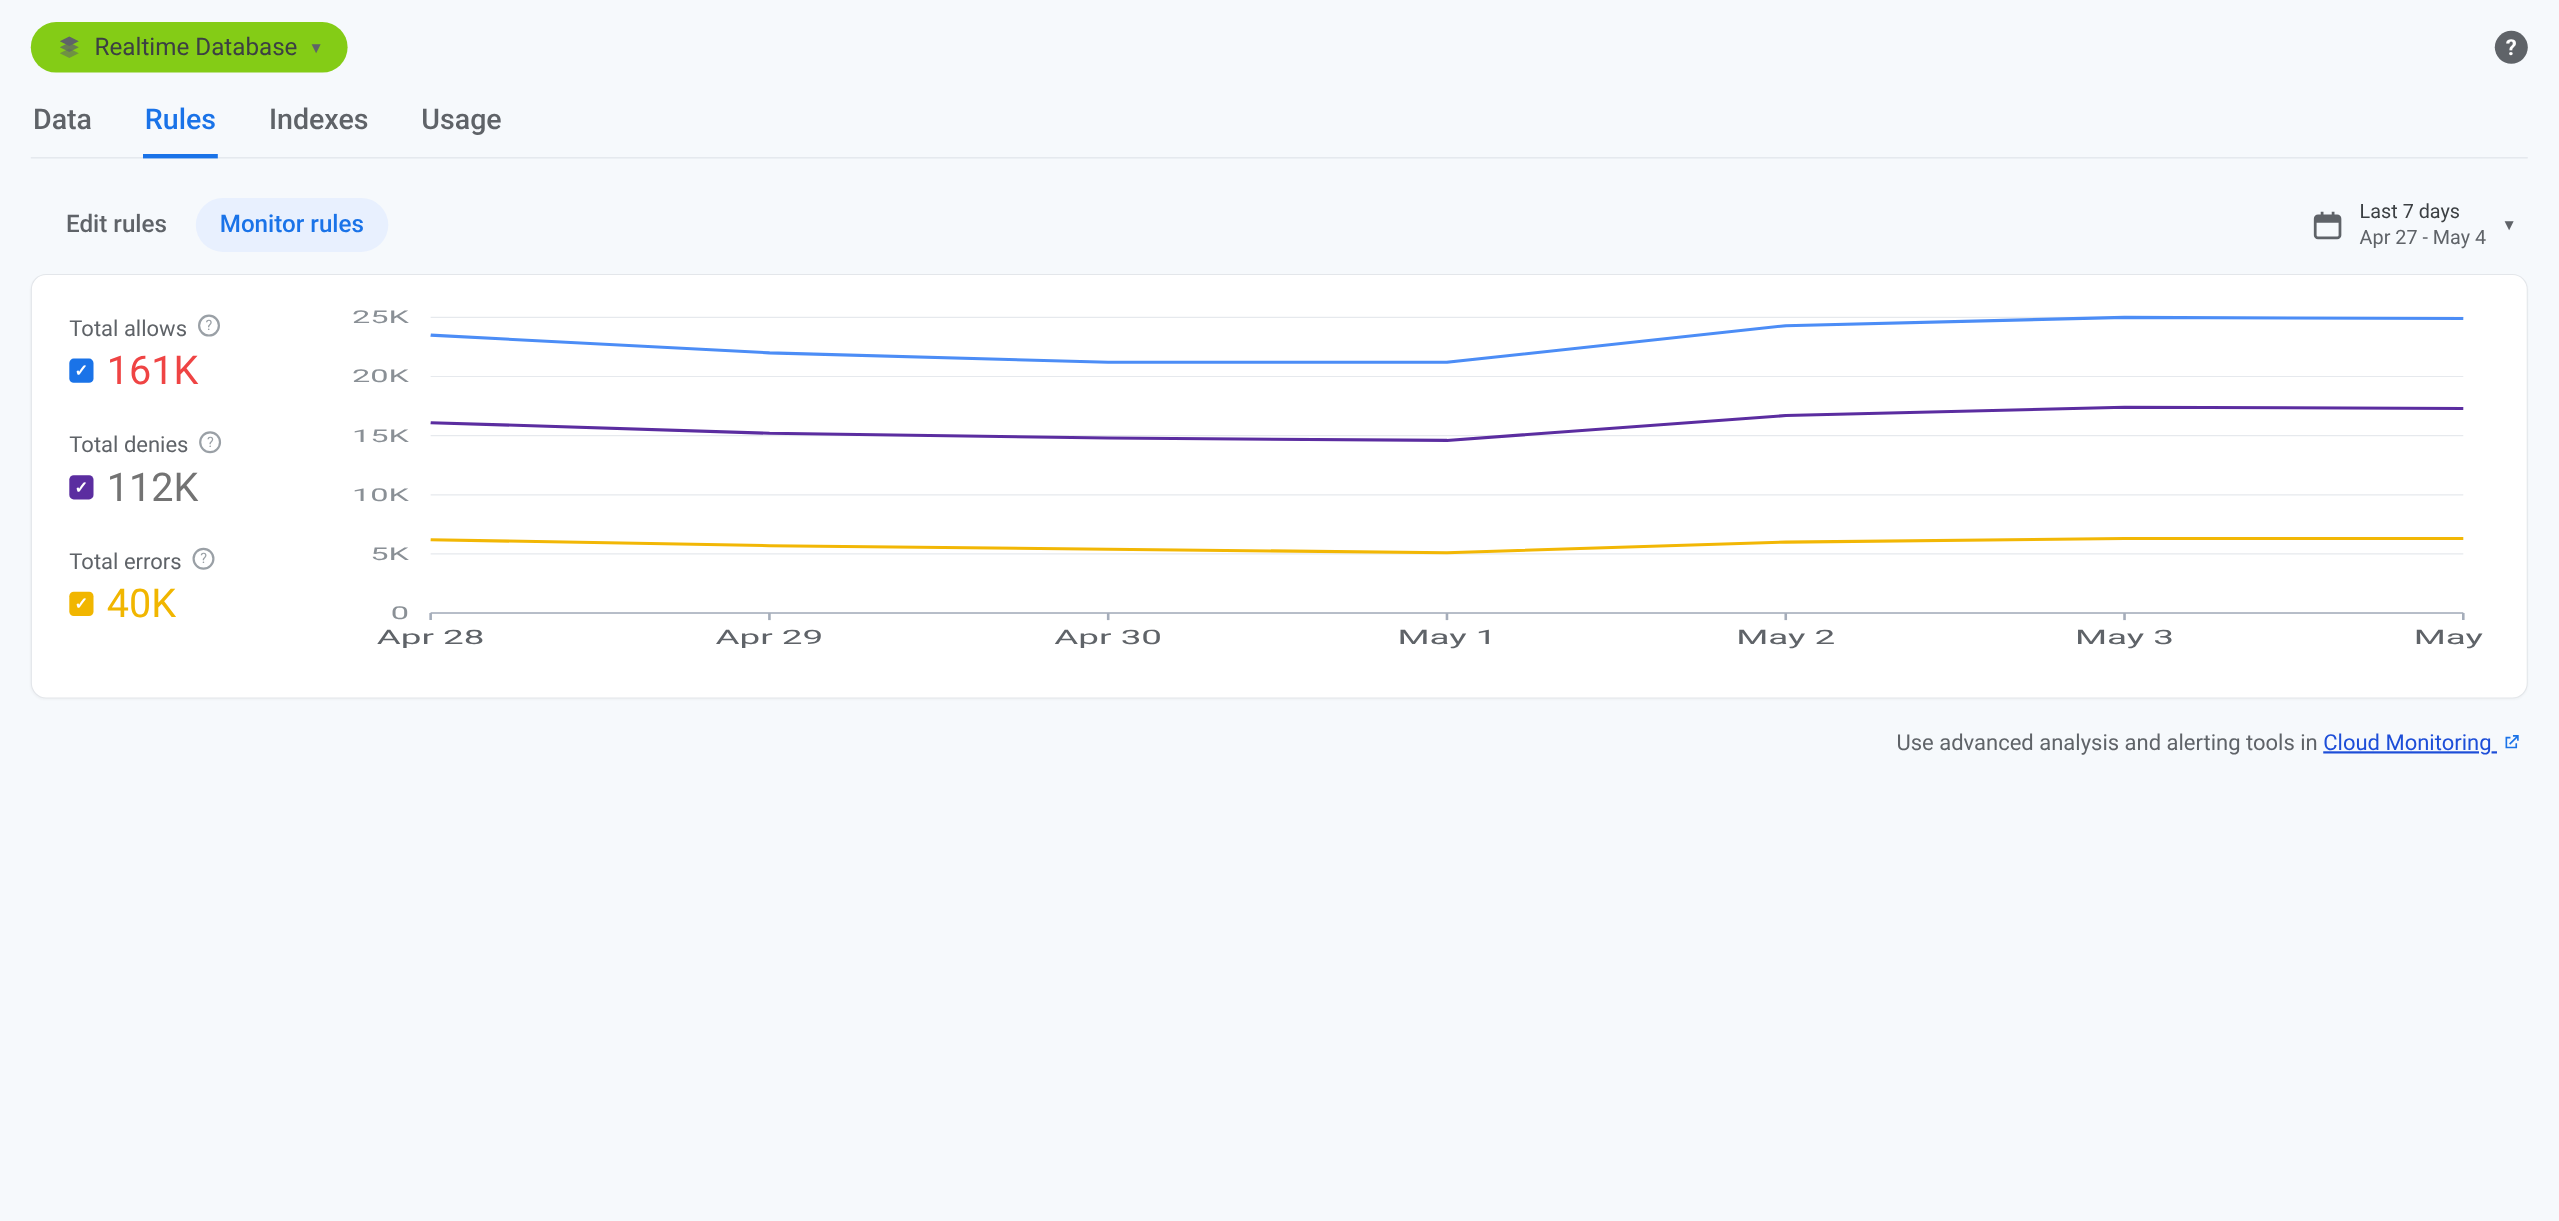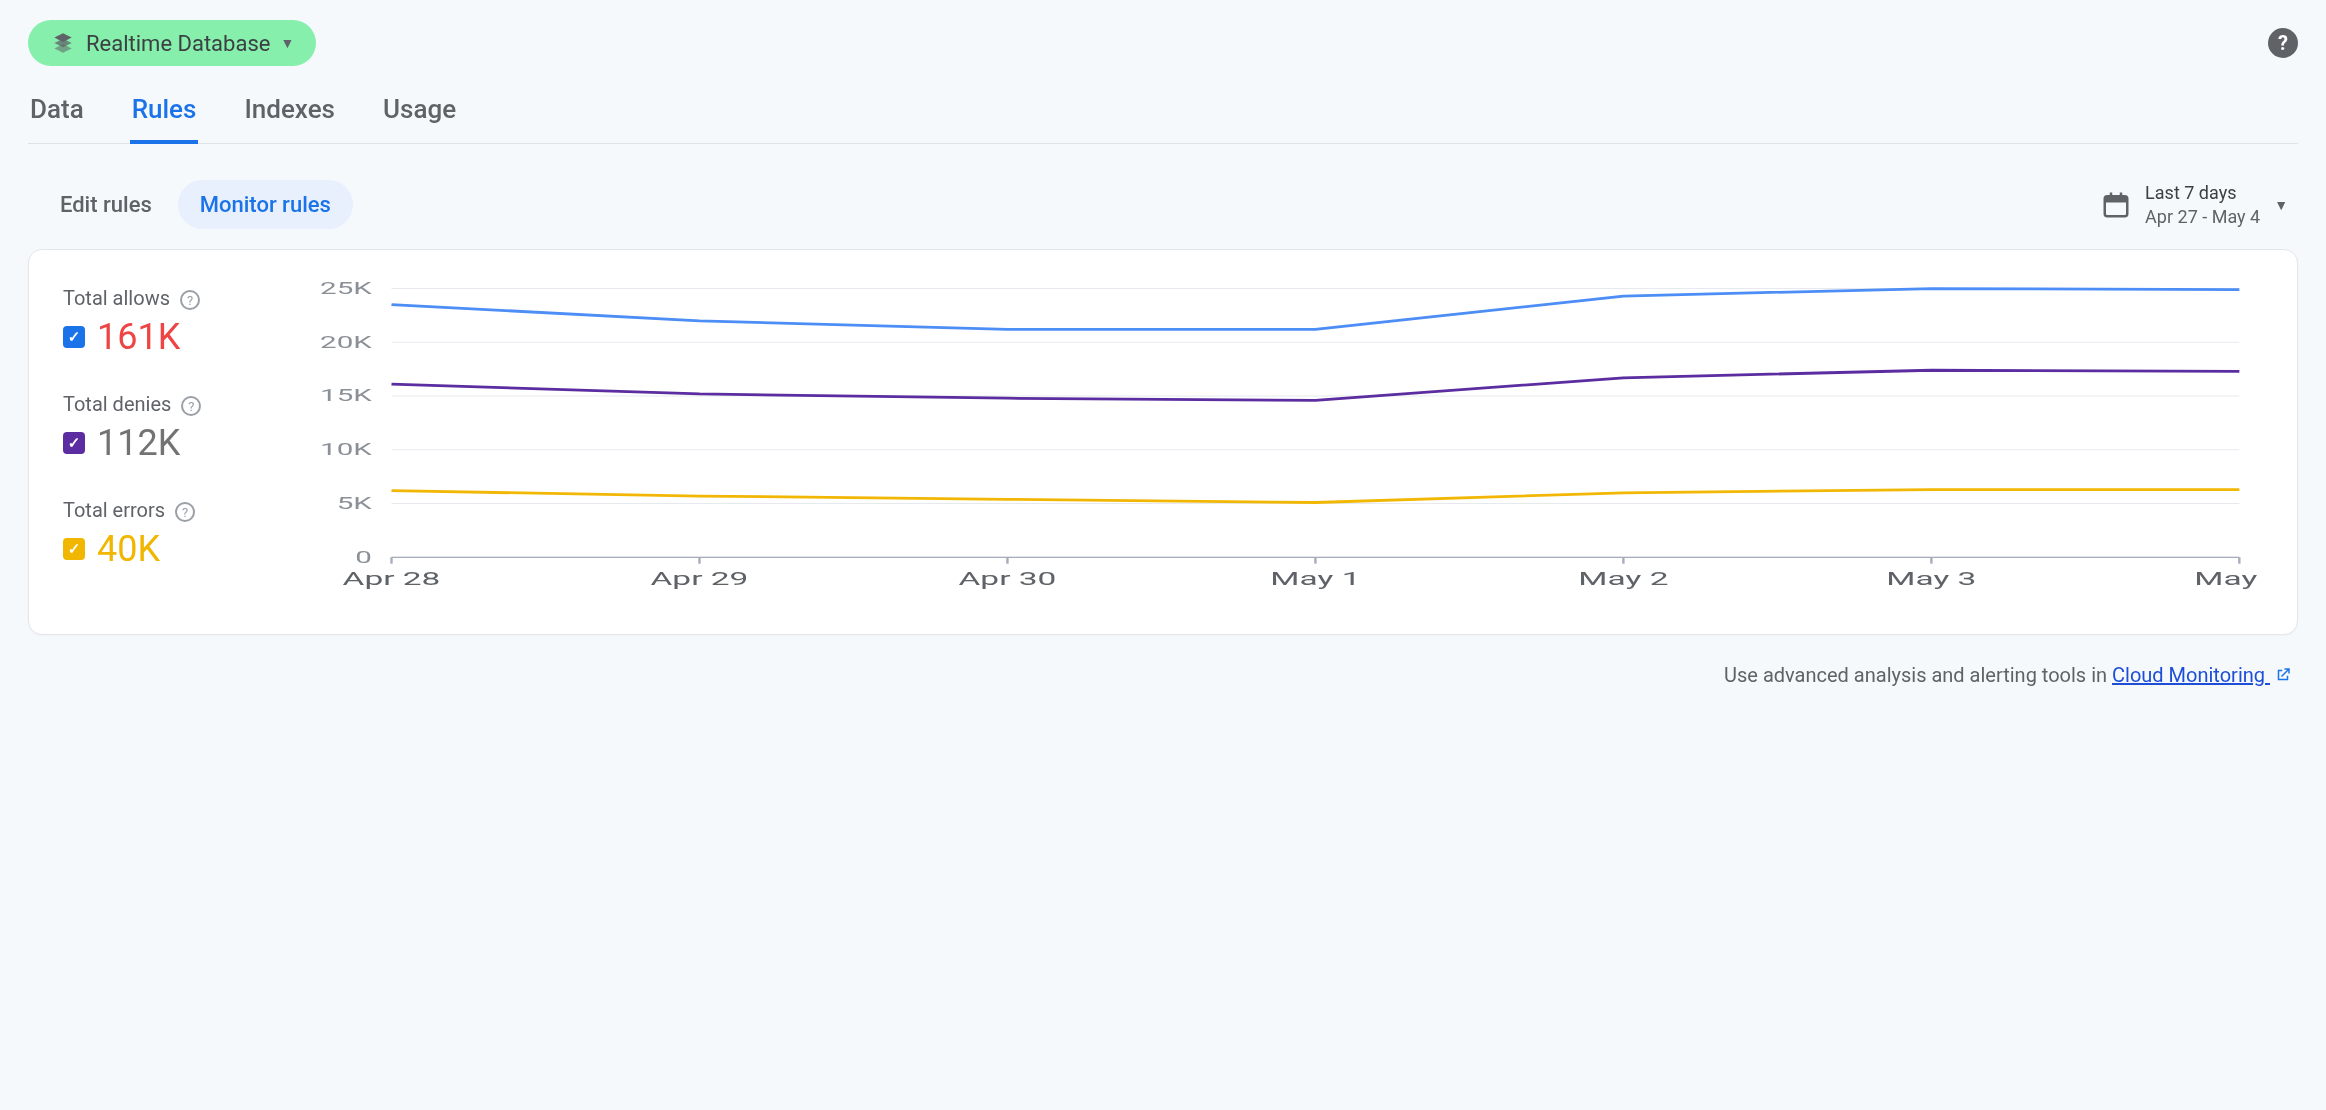--- a/index.html
+++ b/index.html
@@ -18,21 +18,21 @@
   .page-title {
     font-size: 52px;
     font-weight: 400;
     color: #202124;
     letter-spacing: -0.5px;
   }
   .db-selector {
     display: inline-flex;
     align-items: center;
     gap: 10px;
-    background: #86efac;
+    background: #84cc16;
     border-radius: 28px;
     padding: 10px 22px;
     font-size: 22px;
     color: #3c4043;
     cursor: pointer;
   }
   .db-selector svg.rtdb-icon { width: 26px; height: 26px; }
   .db-selector .caret { font-size: 14px; color: #5f6368; }
   .help-icon {
     margin-left: auto;
@@ -107,21 +107,21 @@
     gap: 20px;
   }
   .legend {
     flex: 0 0 210px;
     display: flex;
     flex-direction: column;
     gap: 34px;
     padding-top: 6px;
   }
   .legend-item .label-row {
-    display: flex; align-items: flex-end; gap: 10px;
+    display: flex; align-items: flex-start; gap: 10px;
     font-size: 20px; color: #5f6368;
   }
   .legend-item .value-row {
     display: flex; align-items: center; gap: 12px;
     font-size: 36px; font-weight: 400; margin-top: 6px;
   }
   .cbx {
     width: 22px; height: 22px; border-radius: 4px;
     display: inline-flex; align-items: center; justify-content: center;
     color: #fff; font-size: 15px; font-weight: 700;

